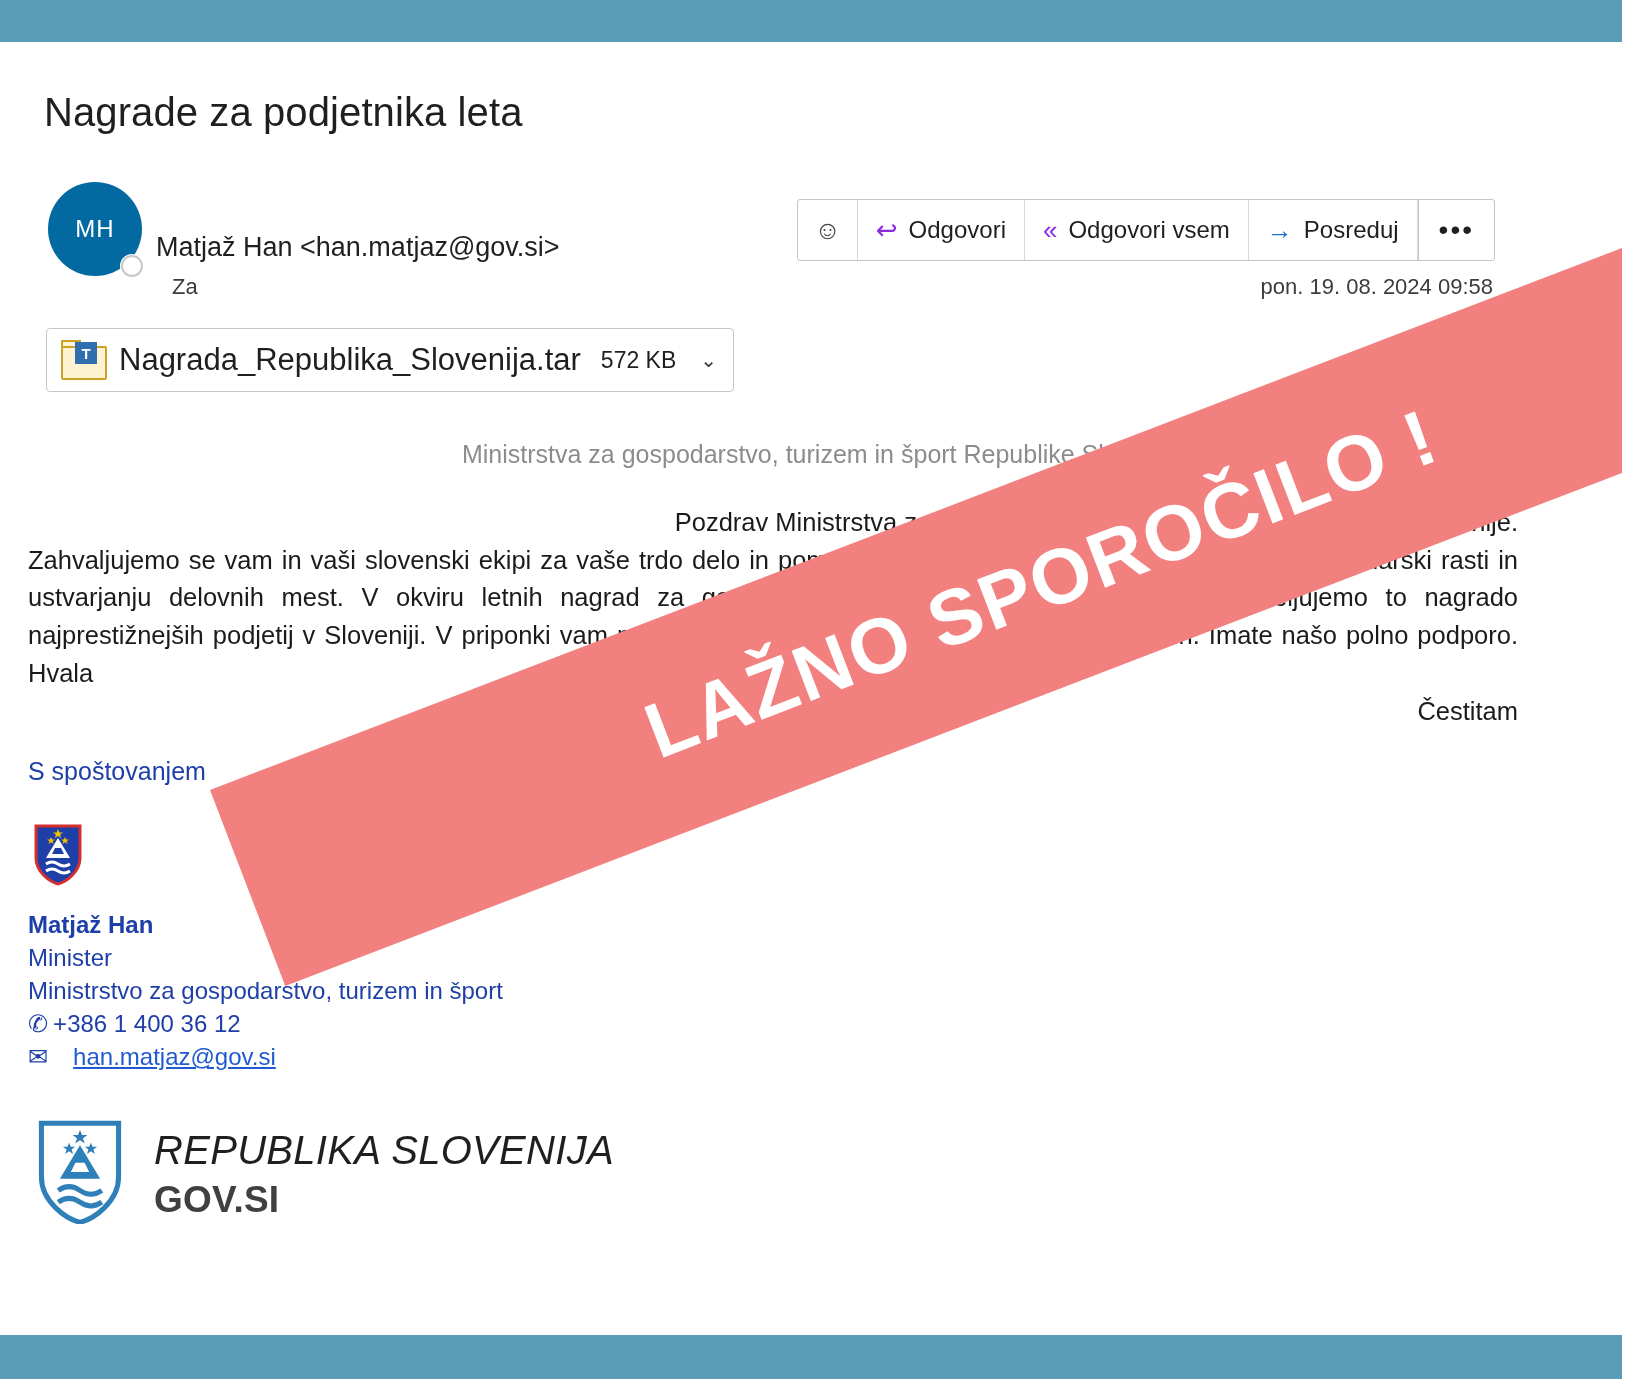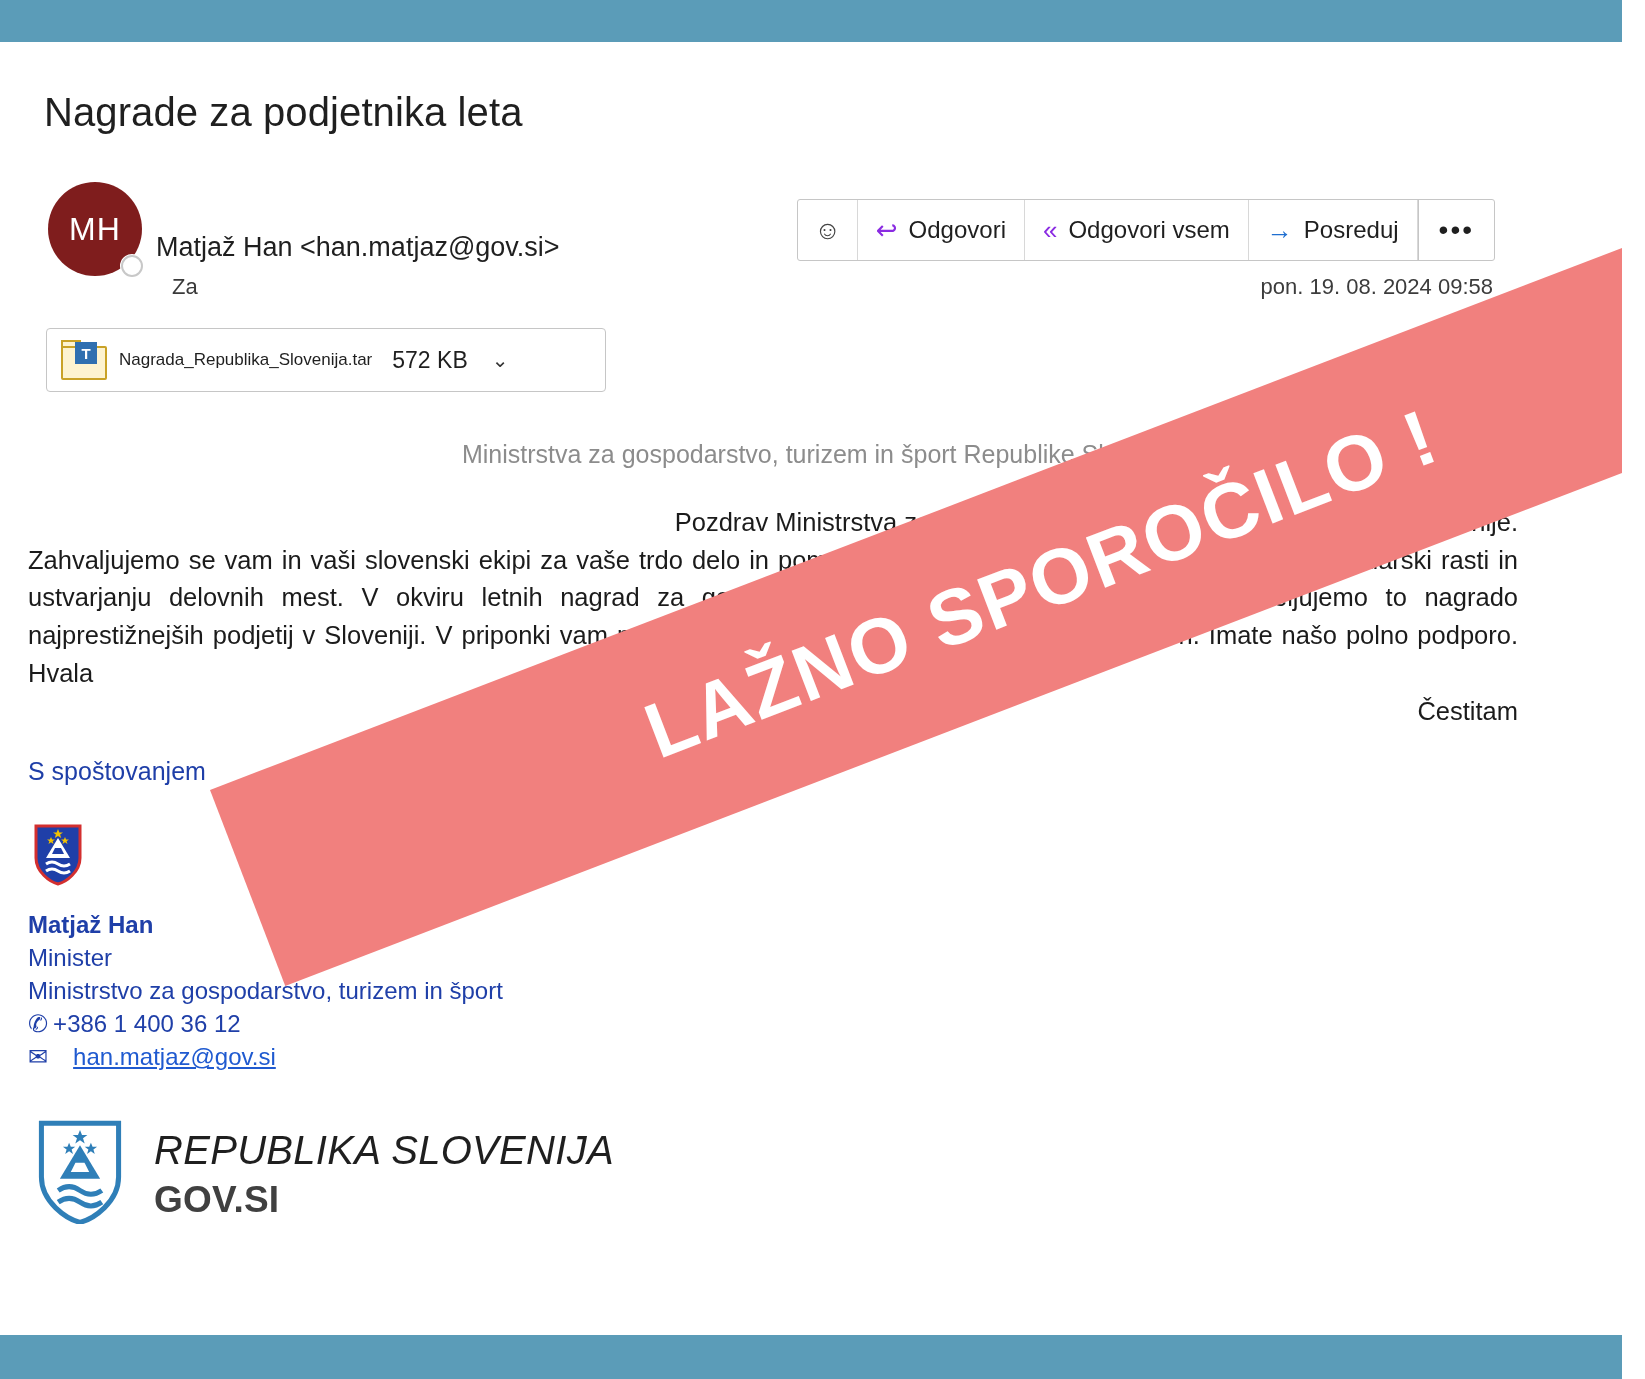--- a/index.html
+++ b/index.html
@@ -55,23 +55,23 @@
     position: absolute;
     left: 48px;
     top: 140px;
     width: 94px;
     height: 94px;
   }
   .avatar {
     width: 94px;
     height: 94px;
     border-radius: 50%;
-    background: #7f1d1d;
+    background: #0369a1;
     color: #ffffff;
-    font-size: 32px;
+    font-size: 24px;
     letter-spacing: 1px;
     display: flex;
     align-items: center;
     justify-content: center;
   }
   .presence {
     position: absolute;
     right: -2px;
     bottom: -2px;
     width: 24px;
@@ -189,21 +189,21 @@
     left: 14px; top: 2px;
     width: 22px; height: 22px;
     background: #2f6fb0;
     color: #fff;
     font-size: 15px;
     font-weight: bold;
     display: flex;
     align-items: center;
     justify-content: center;
   }
-  .attach-name { font-size: 17px; color: #1f1f1f; }
+  .attach-name { font-size: 31px; color: #1f1f1f; }
   .attach-size { font-size: 23px; color: #1f1f1f; margin-left: 8px; }
   .attach-chev { font-size: 20px; color: #333; margin-left: 12px; }
 
   
   .banner {
     position: absolute;
     left: 0;
     top: 398px;
     width: 1645px;
     text-align: center;

